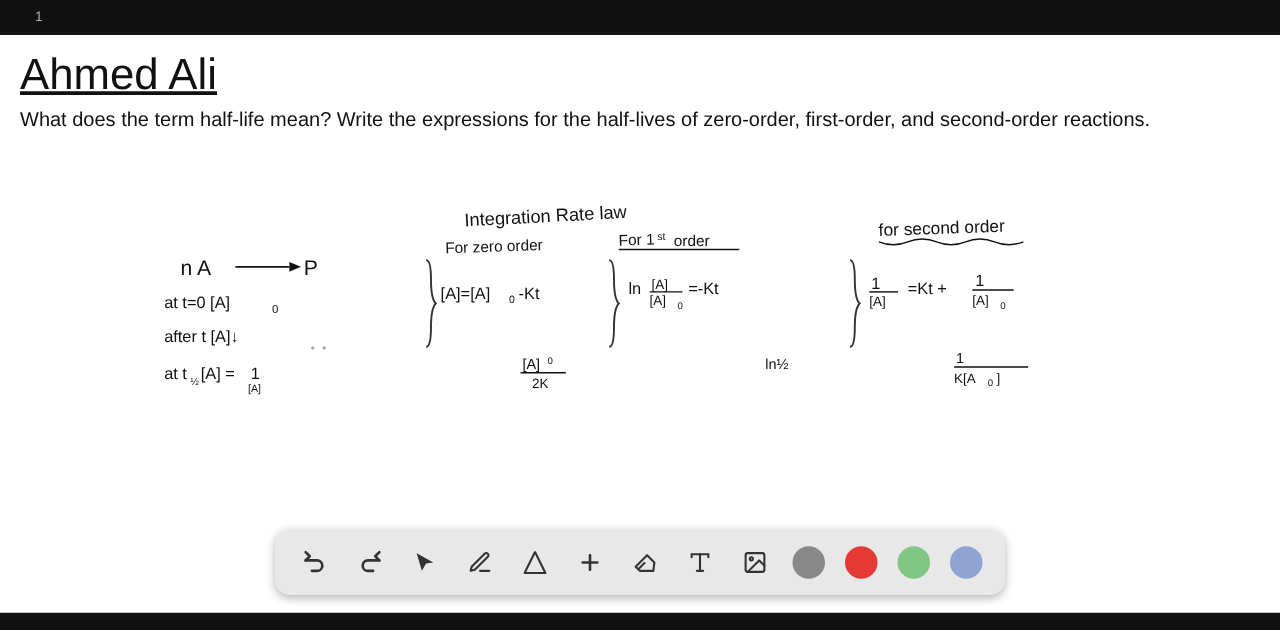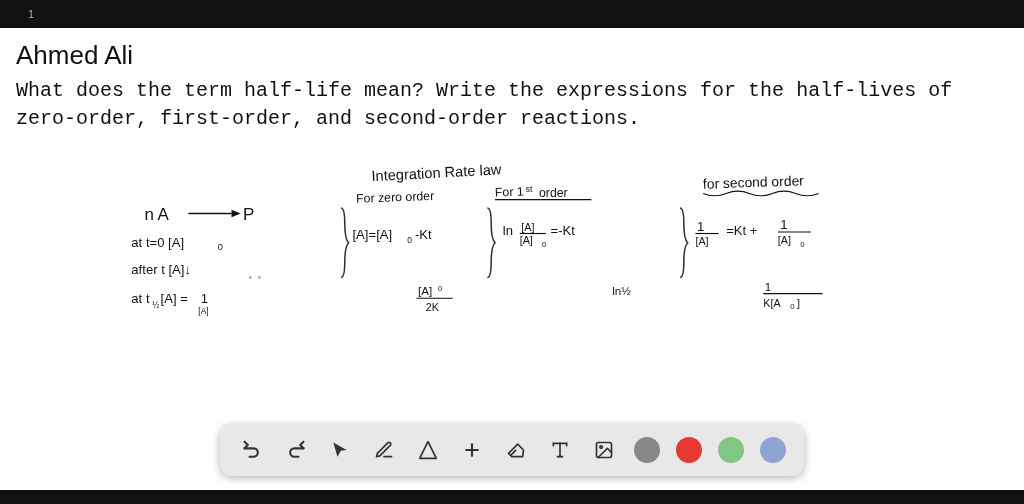--- a/index.html
+++ b/index.html
@@ -47,32 +47,33 @@
     }
 
     .document-text {
       position: absolute;
       top: 12px;
       left: 16px;
       right: 16px;
     }
 
     .author-name {
-      font-size: 26px;
+      font-size: 35px;
       font-weight: 400;
       color: #111;
       margin-bottom: 6px;
       font-family: Arial, sans-serif;
+      text-decoration: underline;
     }
 
     .question-text {
-      font-size: 20px;
+      font-size: 16px;
       color: #111;
       line-height: 1.4;
-      font-family: Liberation Mono, monospace;
+      font-family: Liberation Sans, sans-serif;
     }
 
     
     .handwriting-area {
       position: absolute;
       top: 130px;
       left: 0;
       right: 0;
       bottom: 70px;
     }

